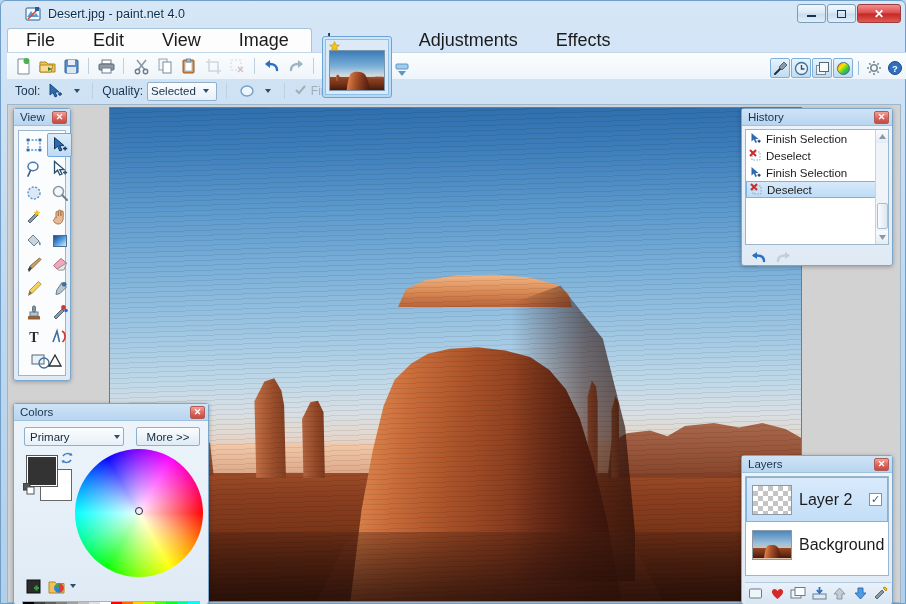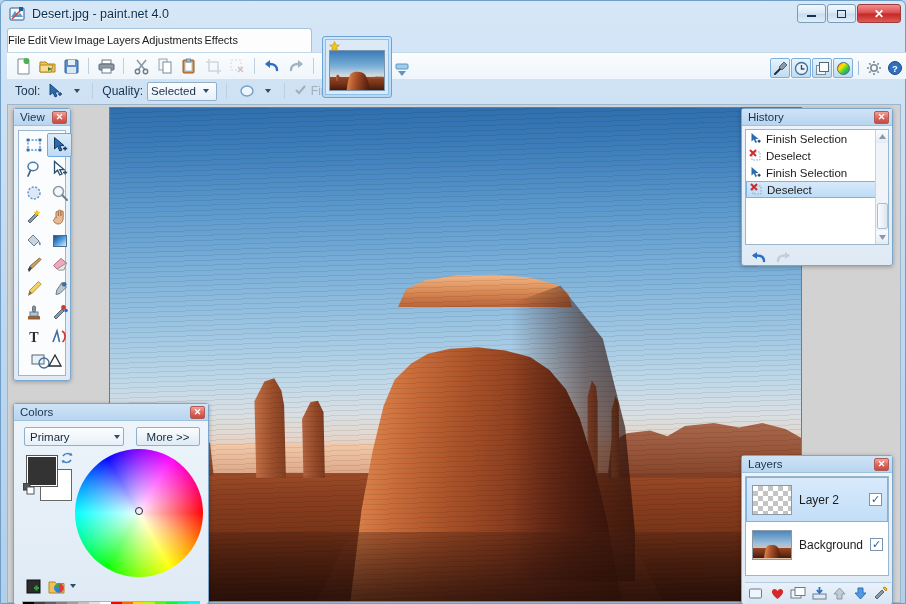--- a/index.html
+++ b/index.html
@@ -15,21 +15,21 @@
   #window {
     position:absolute; left:0; top:0; width:906px; height:604px;
     background: linear-gradient(180deg,#d6e7f7 0%,#c3daf0 40%,#b2cfe9 100%);
     border:1px solid #6f9fc8;
     border-radius:6px 6px 0 0;
   }
 
   
   #titlebar {
     position:absolute; left:0; top:0; width:904px; height:26px;
-    display:flex; align-items:center; padding-left:8px;
+    display:flex; align-items:center; padding-left:24px;
   }
   #app-icon { width:16px; height:16px; margin-right:7px; position:relative; flex:none; }
   .title-text {
     font-size:12.5px; color:#0b2d4e; text-shadow:0 1px 1px rgba(255,255,255,.85);
     white-space:nowrap;
   }
   #winbtns { position:absolute; right:4px; top:3px; display:flex; gap:1px; }
   .winbtn {
     width:29px; height:19px; border:1px solid #7c9cb8;
     background:linear-gradient(180deg,#f2f8fd 0%,#dae9f6 48%,#c7dcef 52%,#e2eef9 100%);
@@ -48,21 +48,21 @@
   #menupanel {
     position:absolute; left:6px; top:27px; width:904px; height:74px;
   }
   #menubar-bg {
     position:absolute; left:0; top:0; width:305px; height:24px;
     background:#fdfdfd; border:1px solid #a9c3da; border-bottom:none;
     border-radius:3px 3px 0 0;
   }
   #menubar { position:absolute; left:0; top:0; height:24px; display:flex; align-items:center; }
   .menu-item {
-    padding:3px 1px; font-size:11px; color:#1b1b1b; cursor:default; white-space:nowrap;
+    padding:3px 19px; font-size:18px; color:#1b1b1b; cursor:default; white-space:nowrap;
   }
 
   
   #toolbar-strip {
     position:absolute; left:0; top:24px; width:904px; height:27px;
     background:linear-gradient(180deg,#fbfdfe 0%,#eef5fb 100%);
     border-top:1px solid #c2d8ea;
     display:flex; align-items:center; padding-left:4px;
   }
   .tb-btn {
@@ -327,21 +327,21 @@
   }
   .layer-row.sel { background:linear-gradient(180deg,#d9eafc,#c2def7); border-color:#7fb2de; }
   .layer-thumb { width:40px; height:30px; border:1px solid #8b9aa6; flex:none; }
   .layer-thumb.checker {
     background-image:
       linear-gradient(45deg,#c4c4c4 25%,transparent 25%,transparent 75%,#c4c4c4 75%),
       linear-gradient(45deg,#c4c4c4 25%,transparent 25%,transparent 75%,#c4c4c4 75%);
     background-size:10px 10px; background-position:0 0,5px 5px; background-color:#fff;
   }
   .layer-thumb.photo { position:relative; overflow:hidden; }
-  .layer-name { flex:1; font-size:12px; color:#1b1b1b; }
+  .layer-name { flex:1; font-size:16px; color:#1b1b1b; }
   .layer-check {
     width:13px; height:13px; border:1px solid #7a95ad; background:#fff;
     display:flex; align-items:center; justify-content:center; flex:none;
   }
   #layers-toolbar {
     position:absolute; left:3px; bottom:0; width:146px; height:22px;
     background:linear-gradient(180deg,#eaf2fa,#d7e5f2);
     border-top:1px solid #b4cbdf;
     display:flex; align-items:center; gap:1px; padding-left:2px;
   }

